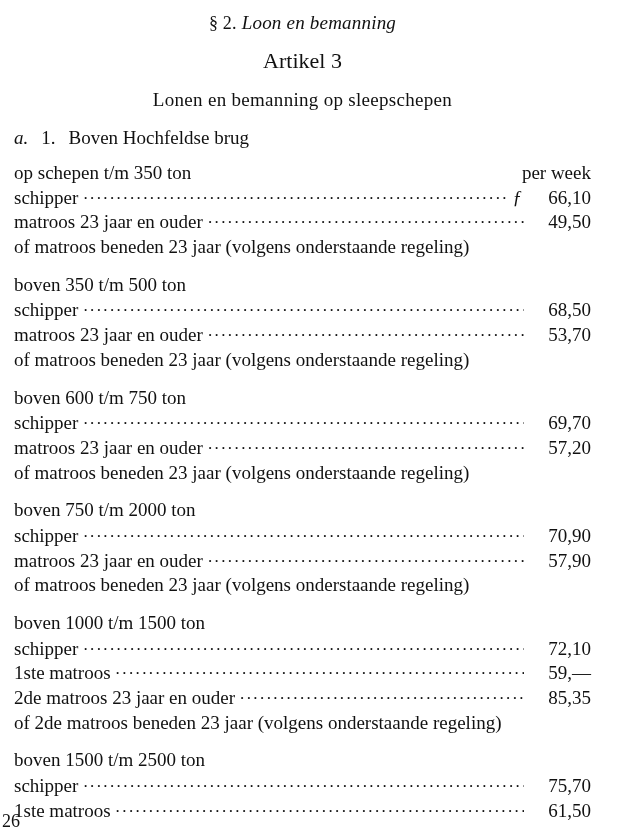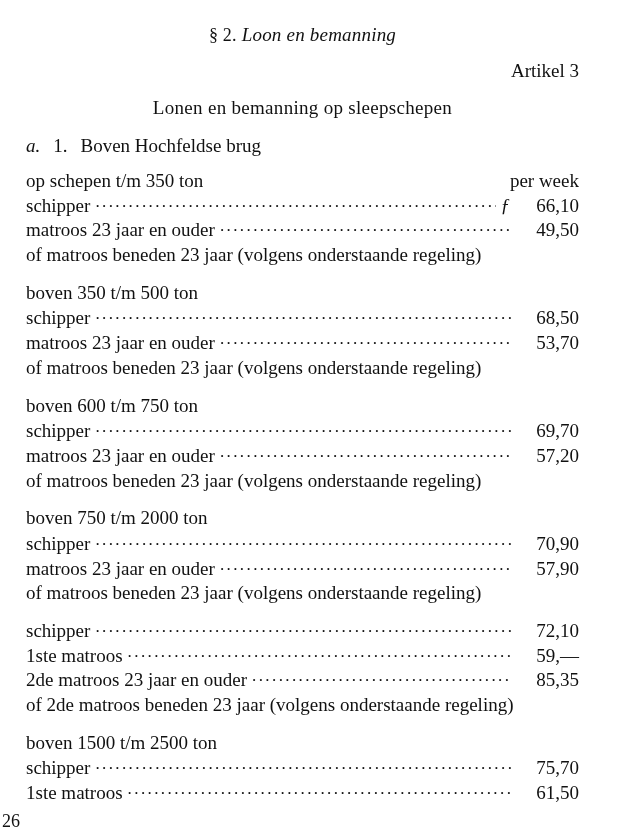--- a/index.html
+++ b/index.html
@@ -11,41 +11,41 @@
     height: 838px;
     background: #ffffff;
     font-family: "Liberation Serif", serif;
     color: #111111;
     overflow: hidden;
   }
   .page {
     position: relative;
     width: 619px;
     height: 838px;
-    padding: 12px;
+    padding: 0;
     box-sizing: border-box;
   }
   .inner {
     padding: 8px 28px 0 14px;
   }
   .section-head {
     text-align: center;
     font-size: 19px;
     margin: 4px 0 0 0;
     letter-spacing: 0.2px;
   }
   .section-head .sym {
     font-size: 18px;
   }
   .section-head .ital {
     font-style: italic;
   }
   .article-head {
-    text-align: right;
-    font-size: 19px;
+    text-align: center;
+    font-size: 22px;
     margin: 14px 0 0 0;
   }
   .subtitle {
     text-align: center;
     font-size: 19px;
     margin: 15px 0 0 0;
     letter-spacing: 0.3px;
   }
   .group-a {
     font-size: 19px;
@@ -210,20 +210,21 @@
       </div>
       <div class="row">
         <span class="lbl">matroos 23 jaar en ouder</span>
         <span class="dots">......................................................................................................</span>
         <span class="amt">57,90</span>
       </div>
       <div class="note">of matroos beneden 23 jaar (volgens onderstaande regeling)</div>
     </div>
 
     <div class="block">
+      <div class="cat">boven 1000 t/m 1500 ton</div>
       <div class="row">
         <span class="lbl">schipper</span>
         <span class="dots">......................................................................................................</span>
         <span class="amt">72,10</span>
       </div>
       <div class="row">
         <span class="lbl">1ste matroos</span>
         <span class="dots">......................................................................................................</span>
         <span class="amt">59,—</span>
       </div>

